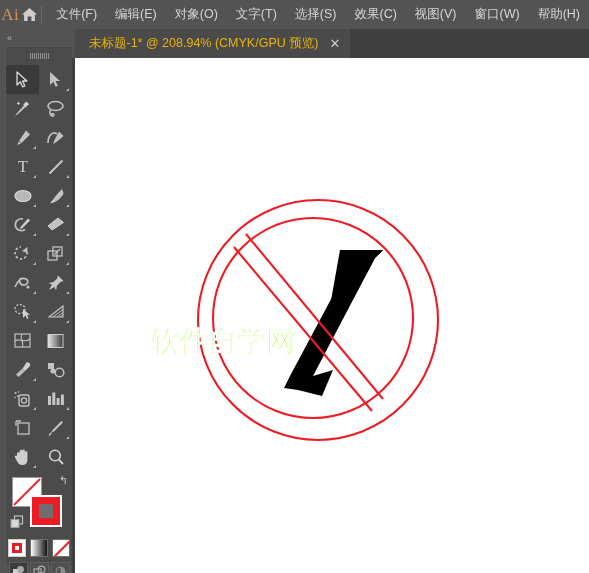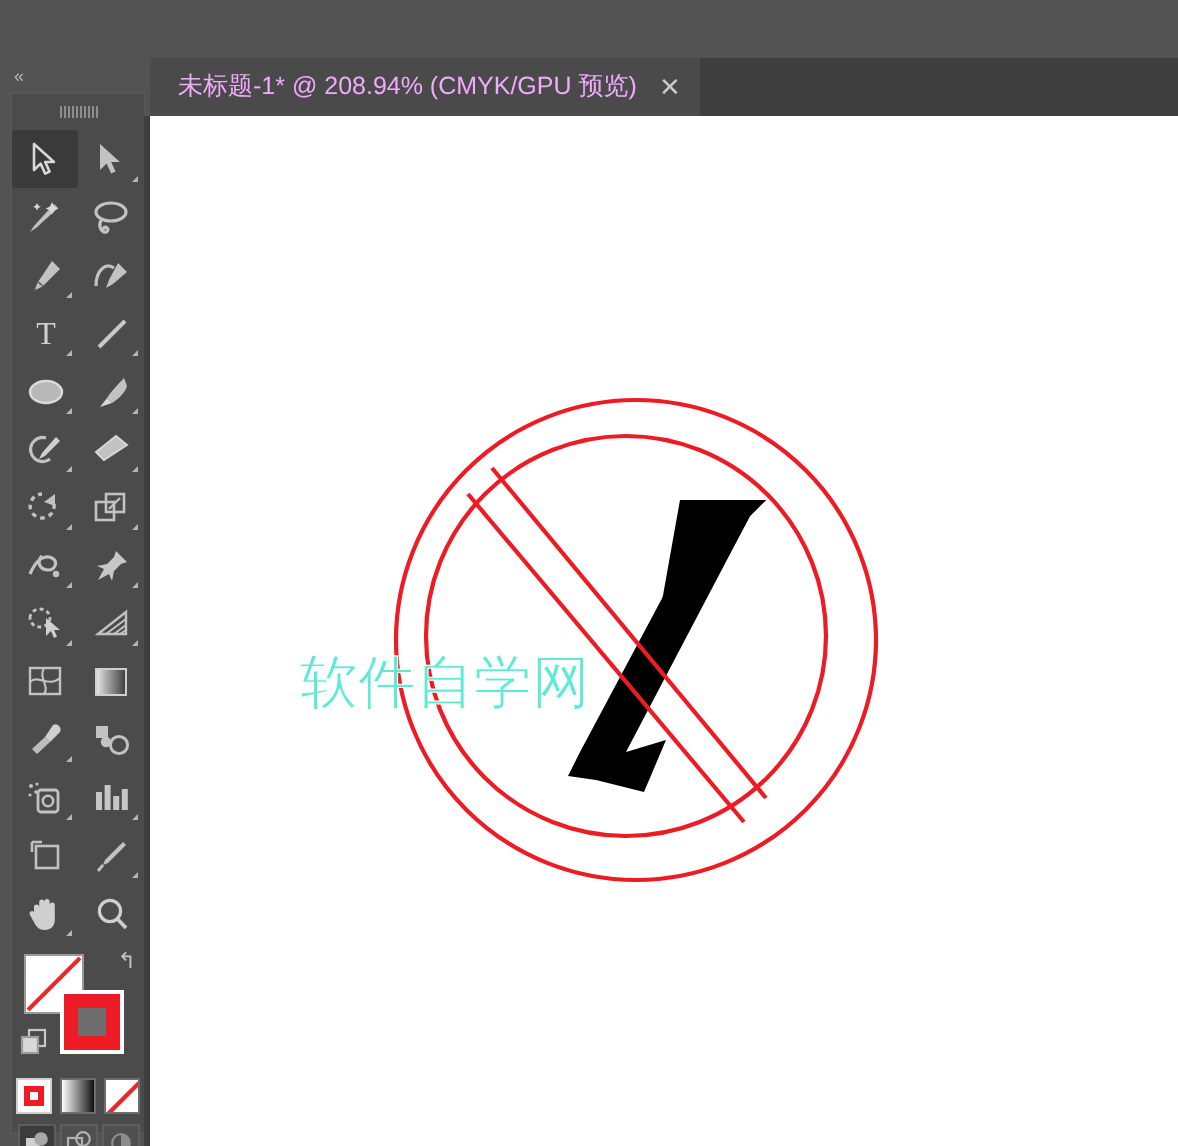--- a/index.html
+++ b/index.html
@@ -33,21 +33,21 @@
 
   
   .tabbar{
     position:absolute;left:75px;top:29px;width:514px;height:29px;
     background:#3f3f3f;display:flex;align-items:flex-end;
   }
   .tab{
     height:29px;background:#4a4a4a;display:flex;align-items:center;
     padding:0 9px 0 14px;gap:10px;max-width:330px;
   }
-  .tab-title{color:#f0abfc;font-size:12.5px;white-space:nowrap;}
+  .tab-title{color:#eab308;font-size:12.5px;white-space:nowrap;}
   .tab-close{
     color:#c9c9c9;font-size:13px;line-height:1;cursor:pointer;
     width:13px;text-align:center;font-weight:bold;
   }
 
   
   .toolstrip-top{
     position:absolute;left:0;top:29px;width:75px;height:17px;background:#535353;
     display:flex;align-items:center;justify-content:flex-start;
   }
@@ -120,34 +120,54 @@
     position:absolute;left:72px;top:58px;width:3px;height:515px;background:#3f3f3f;
   }
   .art{position:absolute;left:0;top:0;}
 
   
   .watermark{
     position:absolute;left:150px;top:327px;width:150px;
     pointer-events:none;user-select:none;
   }
   .wm-cn{
-    font-size:29px;font-weight:normal;color:#5eead4;letter-spacing:0px;
+    font-size:29px;font-weight:bold;color:#bef264;letter-spacing:0px;
     font-family:"DejaVu Sans","Liberation Sans",sans-serif;line-height:1;
     -webkit-text-stroke:0.5px #ffffff;
   }
   .wm-url{
     font-size:12.5px;font-weight:bold;color:#1077c8;letter-spacing:0.3px;
     font-family:"Liberation Sans",sans-serif;line-height:1;margin-top:2px;
   }
 </style>
 </head>
 <body>
 
 <div id="app">
 
+  <div class="menubar">
+    <div class="ai-logo">Ai</div>
+    <div class="home-icon">
+      <svg width="17" height="15" viewBox="0 0 17 15">
+        <path d="M8.5 1 L16 7.6 L13.9 7.6 L13.9 14 L10.4 14 L10.4 9.6 L6.6 9.6 L6.6 14 L3.1 14 L3.1 7.6 L1 7.6 Z" fill="#cfcfcf"></path>
+      </svg>
+    </div>
+    <div class="menu-sep"></div>
+    <div class="menu-items">
+      <div class="menu-item">文件(F)</div>
+      <div class="menu-item">编辑(E)</div>
+      <div class="menu-item">对象(O)</div>
+      <div class="menu-item">文字(T)</div>
+      <div class="menu-item">选择(S)</div>
+      <div class="menu-item">效果(C)</div>
+      <div class="menu-item">视图(V)</div>
+      <div class="menu-item">窗口(W)</div>
+      <div class="menu-item">帮助(H)</div>
+    </div>
+  </div>
 
   <div class="tabbar">
     <div class="tab">
       <span class="tab-title">未标题-1* @ 208.94% (CMYK/GPU 预览)</span>
       <span class="tab-close">✕</span>
     </div>
   </div>
 
   <div class="toolstrip-top">
     <span class="collapse-arrows">«</span>

